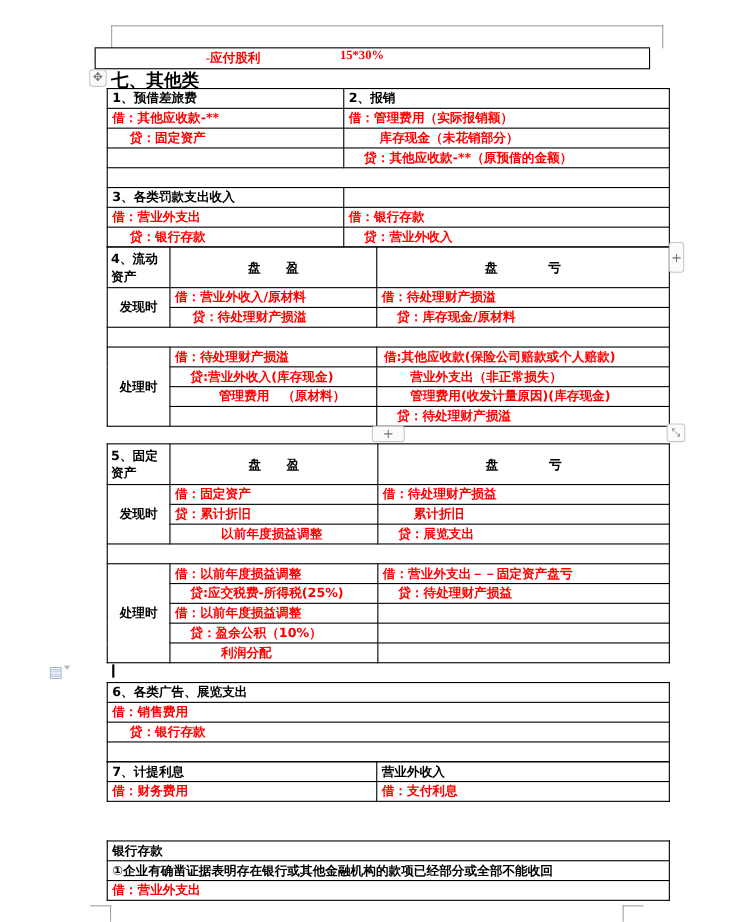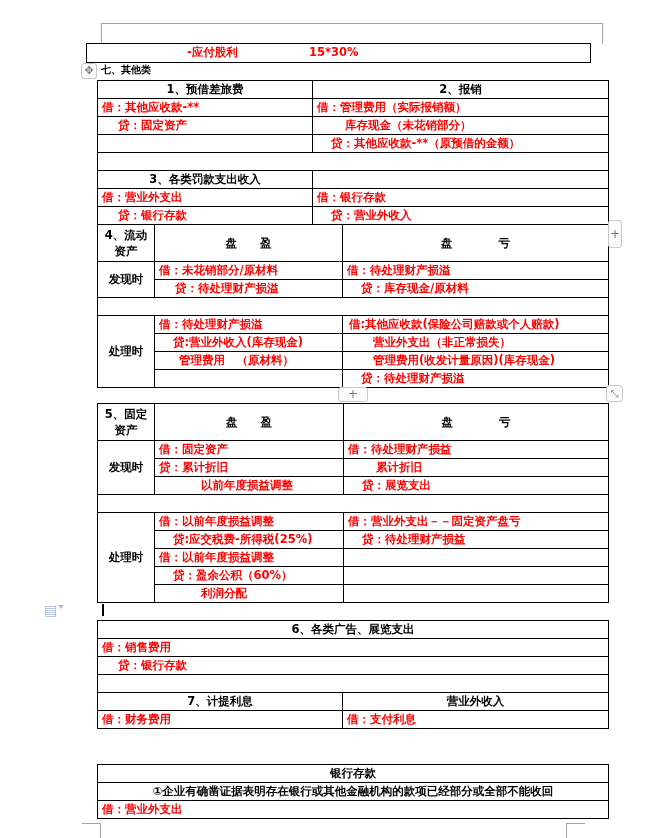--- a/index.html
+++ b/index.html
@@ -1,43 +1,43 @@
 <!DOCTYPE html>
 <html><head>
 <meta charset="utf-8">
 <style>
   html, body { margin:0; padding:0; }
   body { width:664px; height:838px; background:#ffffff; position:relative; overflow:hidden;
          font-family:"DejaVu Sans", sans-serif; font-weight:bold; font-size:11.5px; color:#000; }
-  .abs { position:absolute; }
+  .abs { position:absolute;font-family:Liberation Serif, serif; }
   .corner { position:absolute; border-color:#a0a0a0; border-style:solid; }
   table.t { position:absolute; border-collapse:collapse; table-layout:fixed; }
   table.t td { border:1px solid #000; padding:0 4px; height:17px; line-height:17px; white-space:nowrap; overflow:hidden; vertical-align:middle; }
   .red { color:#ff0000; }
-  .blk { color:#000;text-align:center; }
-  .center { }
+  .blk { color:#000; }
+  .center { text-align:center; }
   .hdr2 { line-height:16px !important; white-space:normal !important; padding:1px 3px !important; }
   .widget { position:absolute; background:#fbfbfb; border:1px solid #c8c8c8; border-radius:3px; color:#777; font-weight:normal; text-align:center; font-size:12px; }
   .cursor { position:absolute; width:2px; background:#000; }
 </style>
 </head>
 <body>
 
 <div class="corner" style="left:101px;top:23px;width:500px;height:20px;border-width:1px 1px 0 1px;"></div>
 <div class="corner" style="left:82px;top:823px;width:18px;height:15px;border-width:1px 1px 0 0;"></div>
 <div class="corner" style="left:566px;top:823px;width:18px;height:15px;border-width:1px 0 0 1px;"></div>
 
 <div class="abs" style="left:86px;top:43px;width:503px;height:18px;border:1px solid #000;">
   <span class="abs red" style="left:100px;top:1px;">-应付股利</span>
   <span class="abs red" style="left:222px;top:1px;">15*30%</span>
 </div>
 
 <div class="widget" style="left:81px;top:63px;width:14px;height:14px;line-height:14px;font-size:11px;">✥</div>
 
-<div class="abs" style="left:101px;top:63px;font-size:10px;">七、其他类</div>
+<div class="abs" style="left:101px;top:63px;font-size:16px;">七、其他类</div>
 
 <table class="t" style="left:97px;top:80px;width:511px;">
   <colgroup>
       <col style="width:215px">
       <col style="width:296px">
     </colgroup>
   <tbody>
       <tr>
     <td class="blk">1、预借差旅费</td>
     <td class="blk">2、报销</td>
@@ -79,41 +79,41 @@
       <col style="width:266px">
     </colgroup>
   <tbody>
       <tr>
     <td class="blk hdr2" style="height:34px">4、流动资产</td>
     <td class="blk center">盘　　盈</td>
     <td class="blk center">盘　　　　亏</td>
   </tr>
   <tr>
     <td rowspan="2" class="blk center">发现时</td>
-    <td class="red">借：未花销部分/原材料</td>
+    <td class="red">借：营业外收入/原材料</td>
     <td class="red">借：待处理财产损溢</td>
   </tr>
   <tr>
     <td class="red" style="padding-left:20px">  贷：待处理财产损溢</td>
     <td class="red" style="padding-left:18px">  贷：库存现金/原材料</td>
   </tr>
   <tr>
     <td colspan="3"></td>
   </tr>
   <tr>
     <td rowspan="4" class="blk center">处理时</td>
     <td class="red">借：待处理财产损溢</td>
     <td class="red" style="padding-left:6px">借:其他应收款(保险公司赔款或个人赔款)</td>
   </tr>
   <tr>
     <td class="red" style="padding-left:18px">  贷:营业外收入(库存现金)</td>
     <td class="red" style="padding-left:30px">     营业外支出（非正常损失）</td>
   </tr>
   <tr>
-    <td class="red" style="padding-left:24px">      管理费用　（原材料）</td>
+    <td class="red" style="padding-left:44px">      管理费用　（原材料）</td>
     <td class="red" style="padding-left:30px">     管理费用(收发计量原因)(库存现金)</td>
   </tr>
   <tr>
     <td class="red"></td>
     <td class="red" style="padding-left:18px">  贷：待处理财产损溢</td>
   </tr>
 </tbody>
   </table>
 
 <div class="widget" style="left:608px;top:220px;width:12px;height:26px;line-height:26px;">+</div>
@@ -157,21 +157,21 @@
   </tr>
   <tr>
     <td class="red" style="padding-left:18px">  贷:应交税费-所得税(25%)</td>
     <td class="red" style="padding-left:18px">  贷：待处理财产损益</td>
   </tr>
   <tr>
     <td class="red">借：以前年度损益调整</td>
     <td class="red"></td>
   </tr>
   <tr>
-    <td class="red" style="padding-left:18px">  贷：盈余公积（60%）</td>
+    <td class="red" style="padding-left:18px">  贷：盈余公积（10%）</td>
     <td class="red"></td>
   </tr>
   <tr>
     <td class="red" style="padding-left:46px">      利润分配</td>
     <td class="red"></td>
   </tr>
 </tbody>
   </table>
 
 <div class="abs" style="left:44px;top:602px;width:22px;height:14px;">

